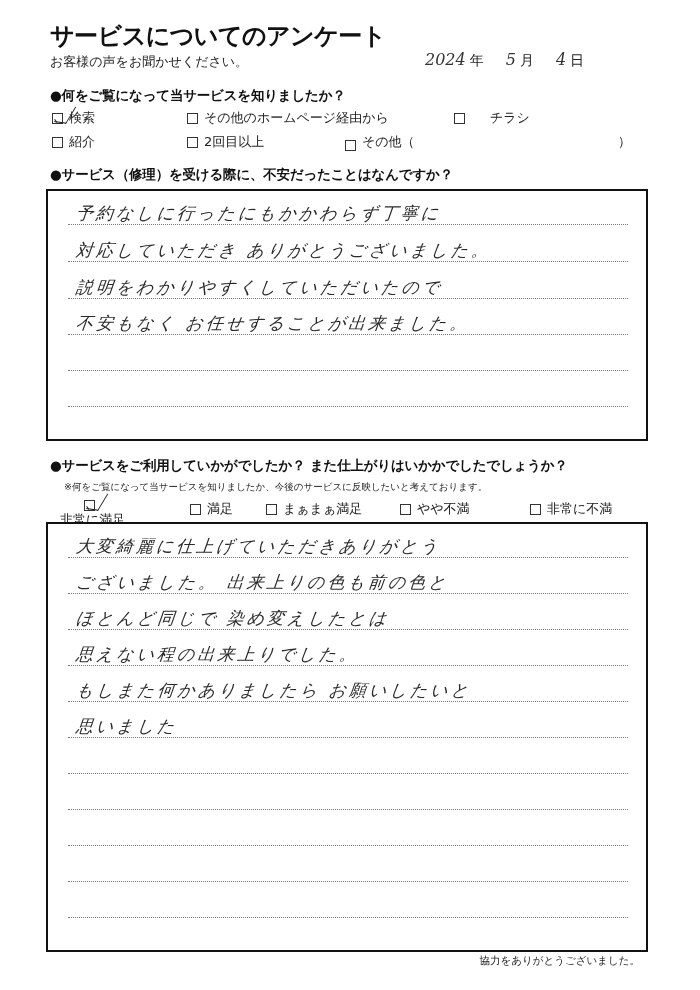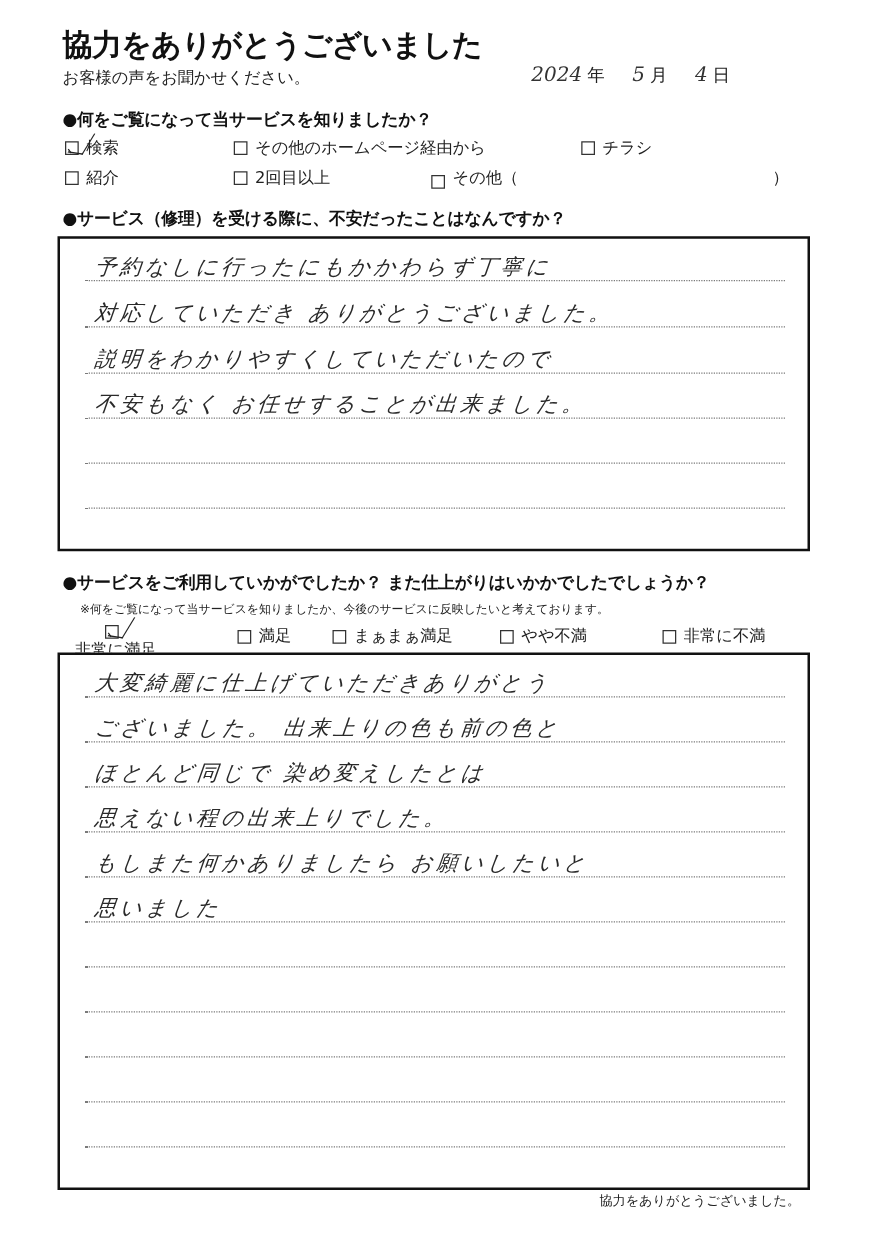--- a/index.html
+++ b/index.html
@@ -33,21 +33,21 @@
     .ruled-line { position: absolute; left: 20px; right: 18px; height: 0; border-top: 1px dotted #7a7a7a; }
     .hw-line {
       position: absolute; left: 28px; font-family: "DejaVu Serif", serif; font-style: italic;
       font-size: 17px; color: #2a2a2a; letter-spacing: 3px; white-space: nowrap; transform: skewX(-6deg);
     }
     .footer { position: absolute; right: 60px; top: 954px; font-size: 10.5px; color: #222; }
   </style>
 </head>
 <body>
 
-<div class="title">協力をありがとうございました</div>
+<div class="title">サービスについてのアンケート</div>
 <div class="subtitle">お客様の声をお聞かせください。</div>
 
 <div class="date">
   <span class="hw">2024</span>
   <span class="unit">年</span>
   <span class="hw">5</span>
   <span class="unit">月</span>
   <span class="hw">4</span>
   <span class="unit last">日</span>
 </div>
@@ -55,21 +55,21 @@
 <div class="section-heading" style="top:87px;">●何をご覧になって当サービスを知りましたか？</div>
 
 <div class="option" style="left:52px; top:109px;">
   <span class="cb checked"></span>
   <span>検索</span>
 </div>
 <div class="option" style="left:187px; top:109px;">
   <span class="cb"></span>
   <span>その他のホームページ経由から</span>
 </div>
-<div class="option" style="left:465px; top:109px;">
+<div class="option" style="left:454px; top:109px;gap:19px;">
   <span class="cb"></span>
   <span>チラシ</span>
 </div>
 <div class="option" style="left:52px; top:133px;">
   <span class="cb"></span>
   <span>紹介</span>
 </div>
 <div class="option" style="left:187px; top:133px;">
   <span class="cb"></span>
   <span>2回目以上</span>

